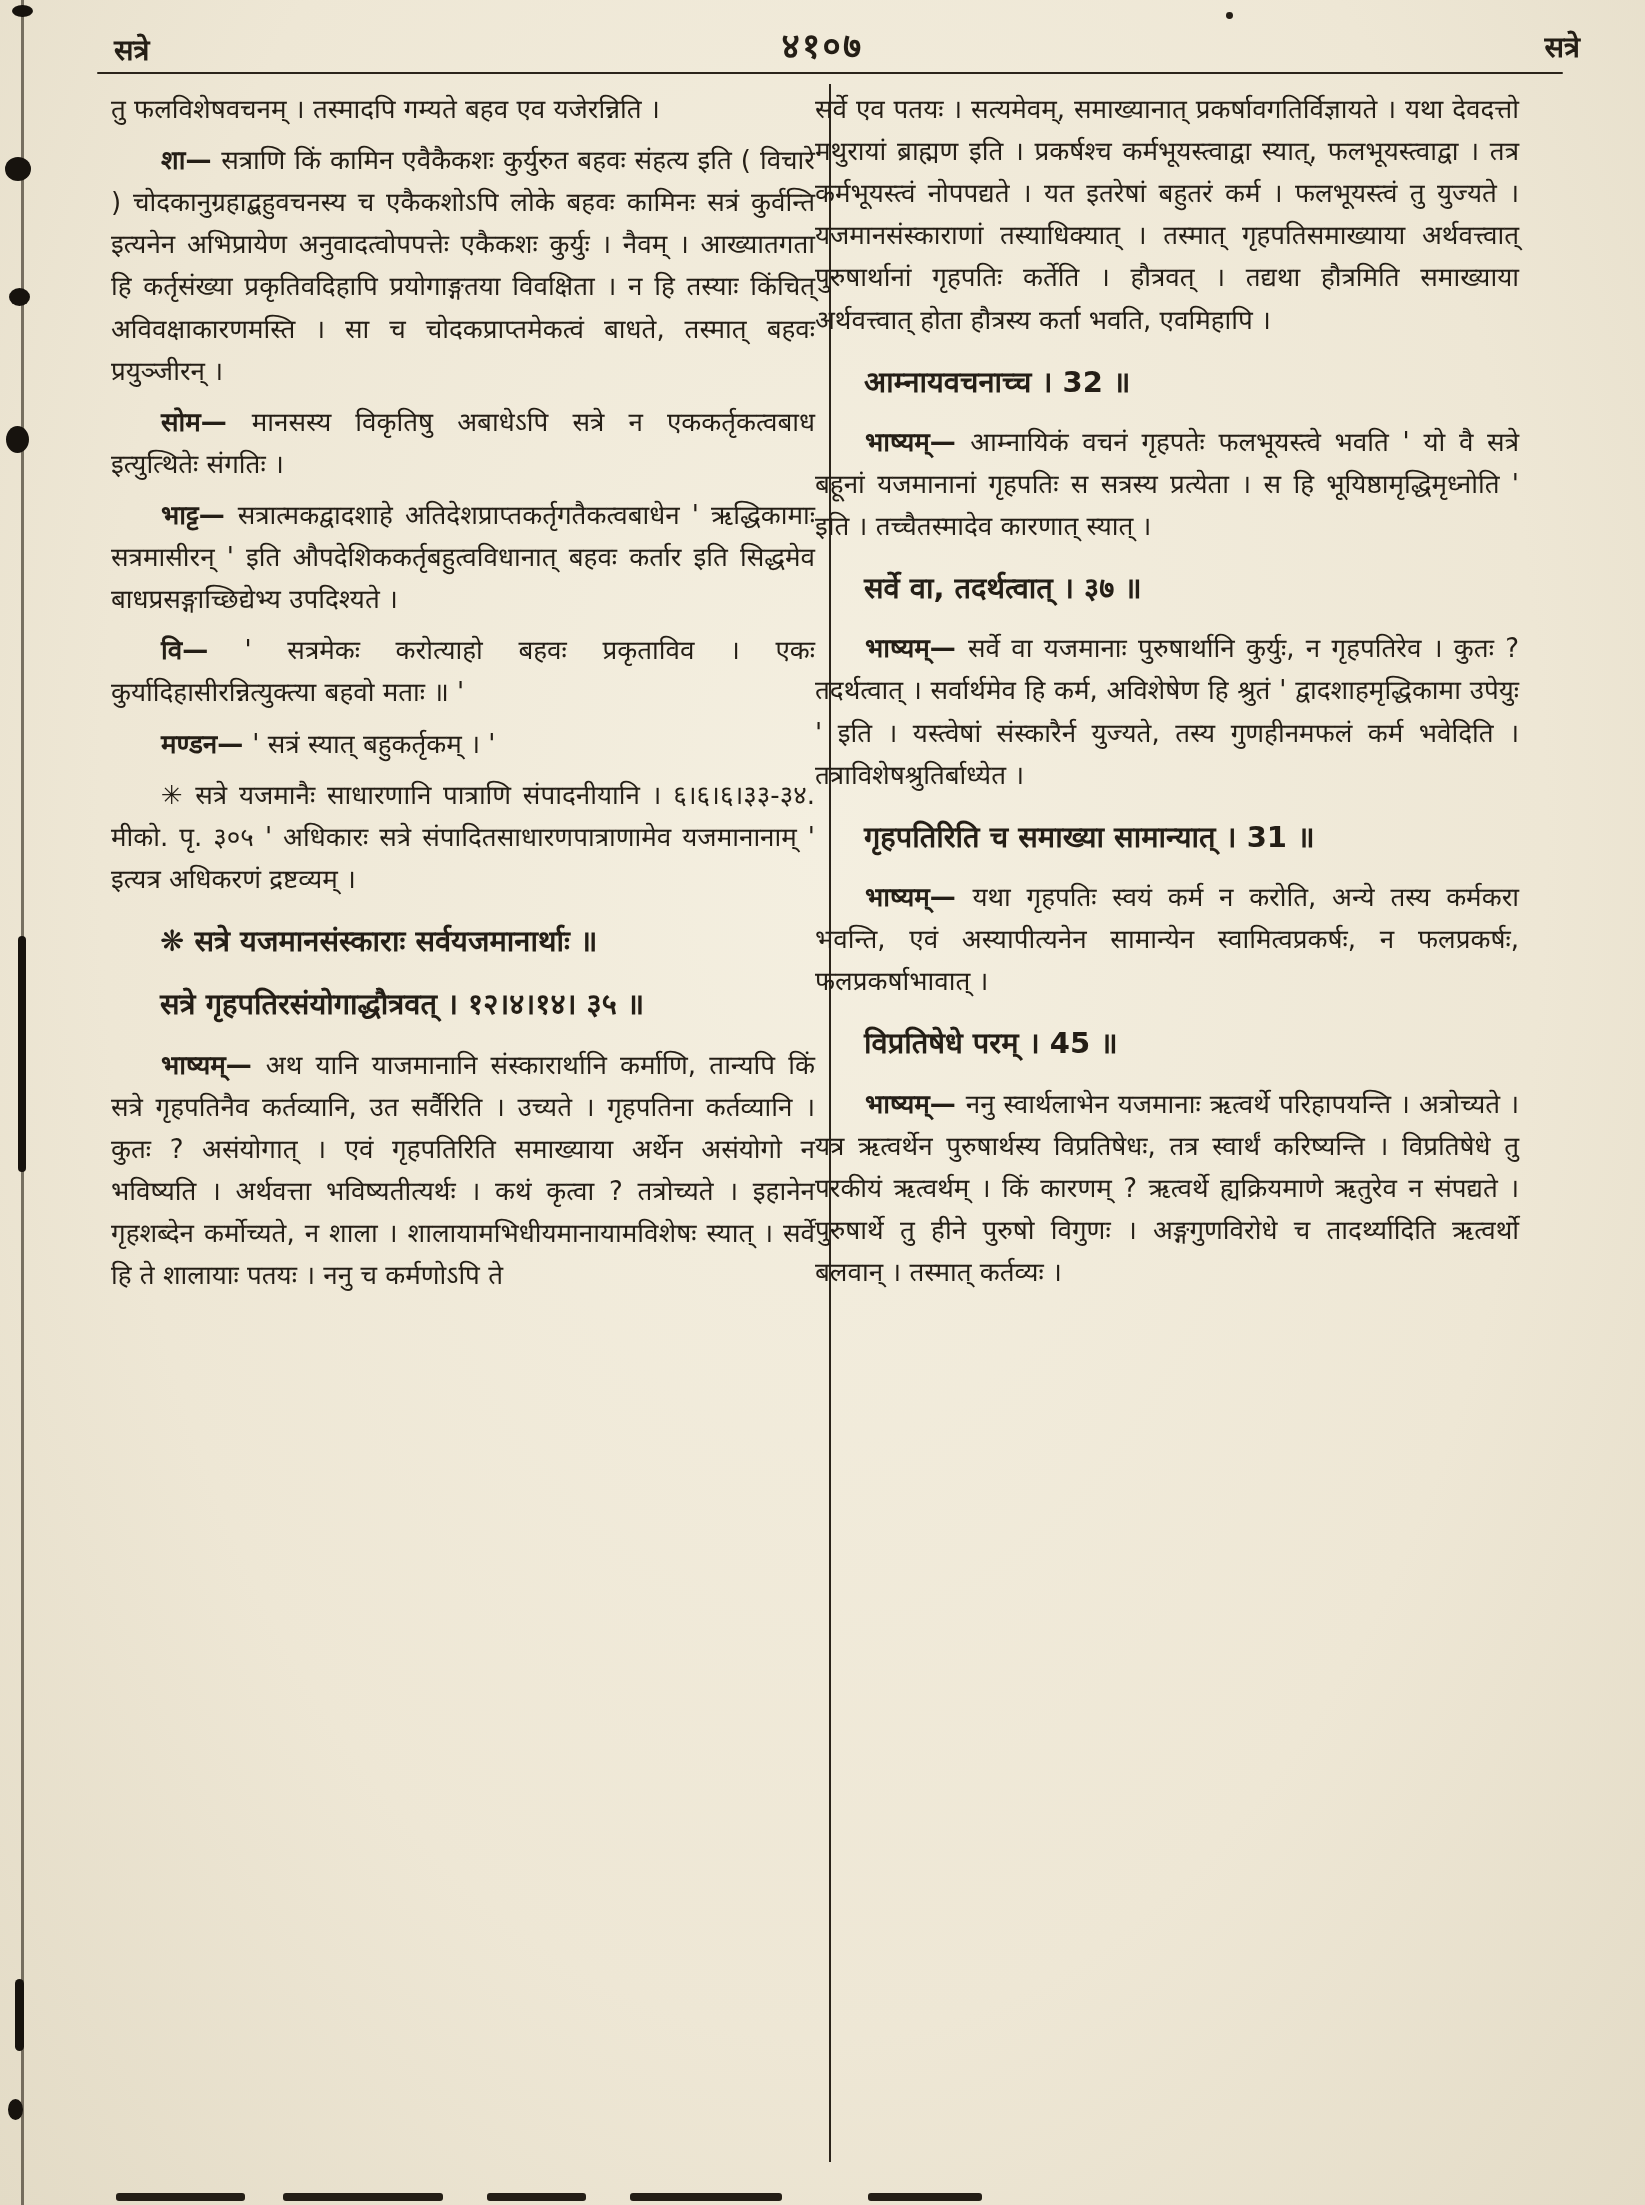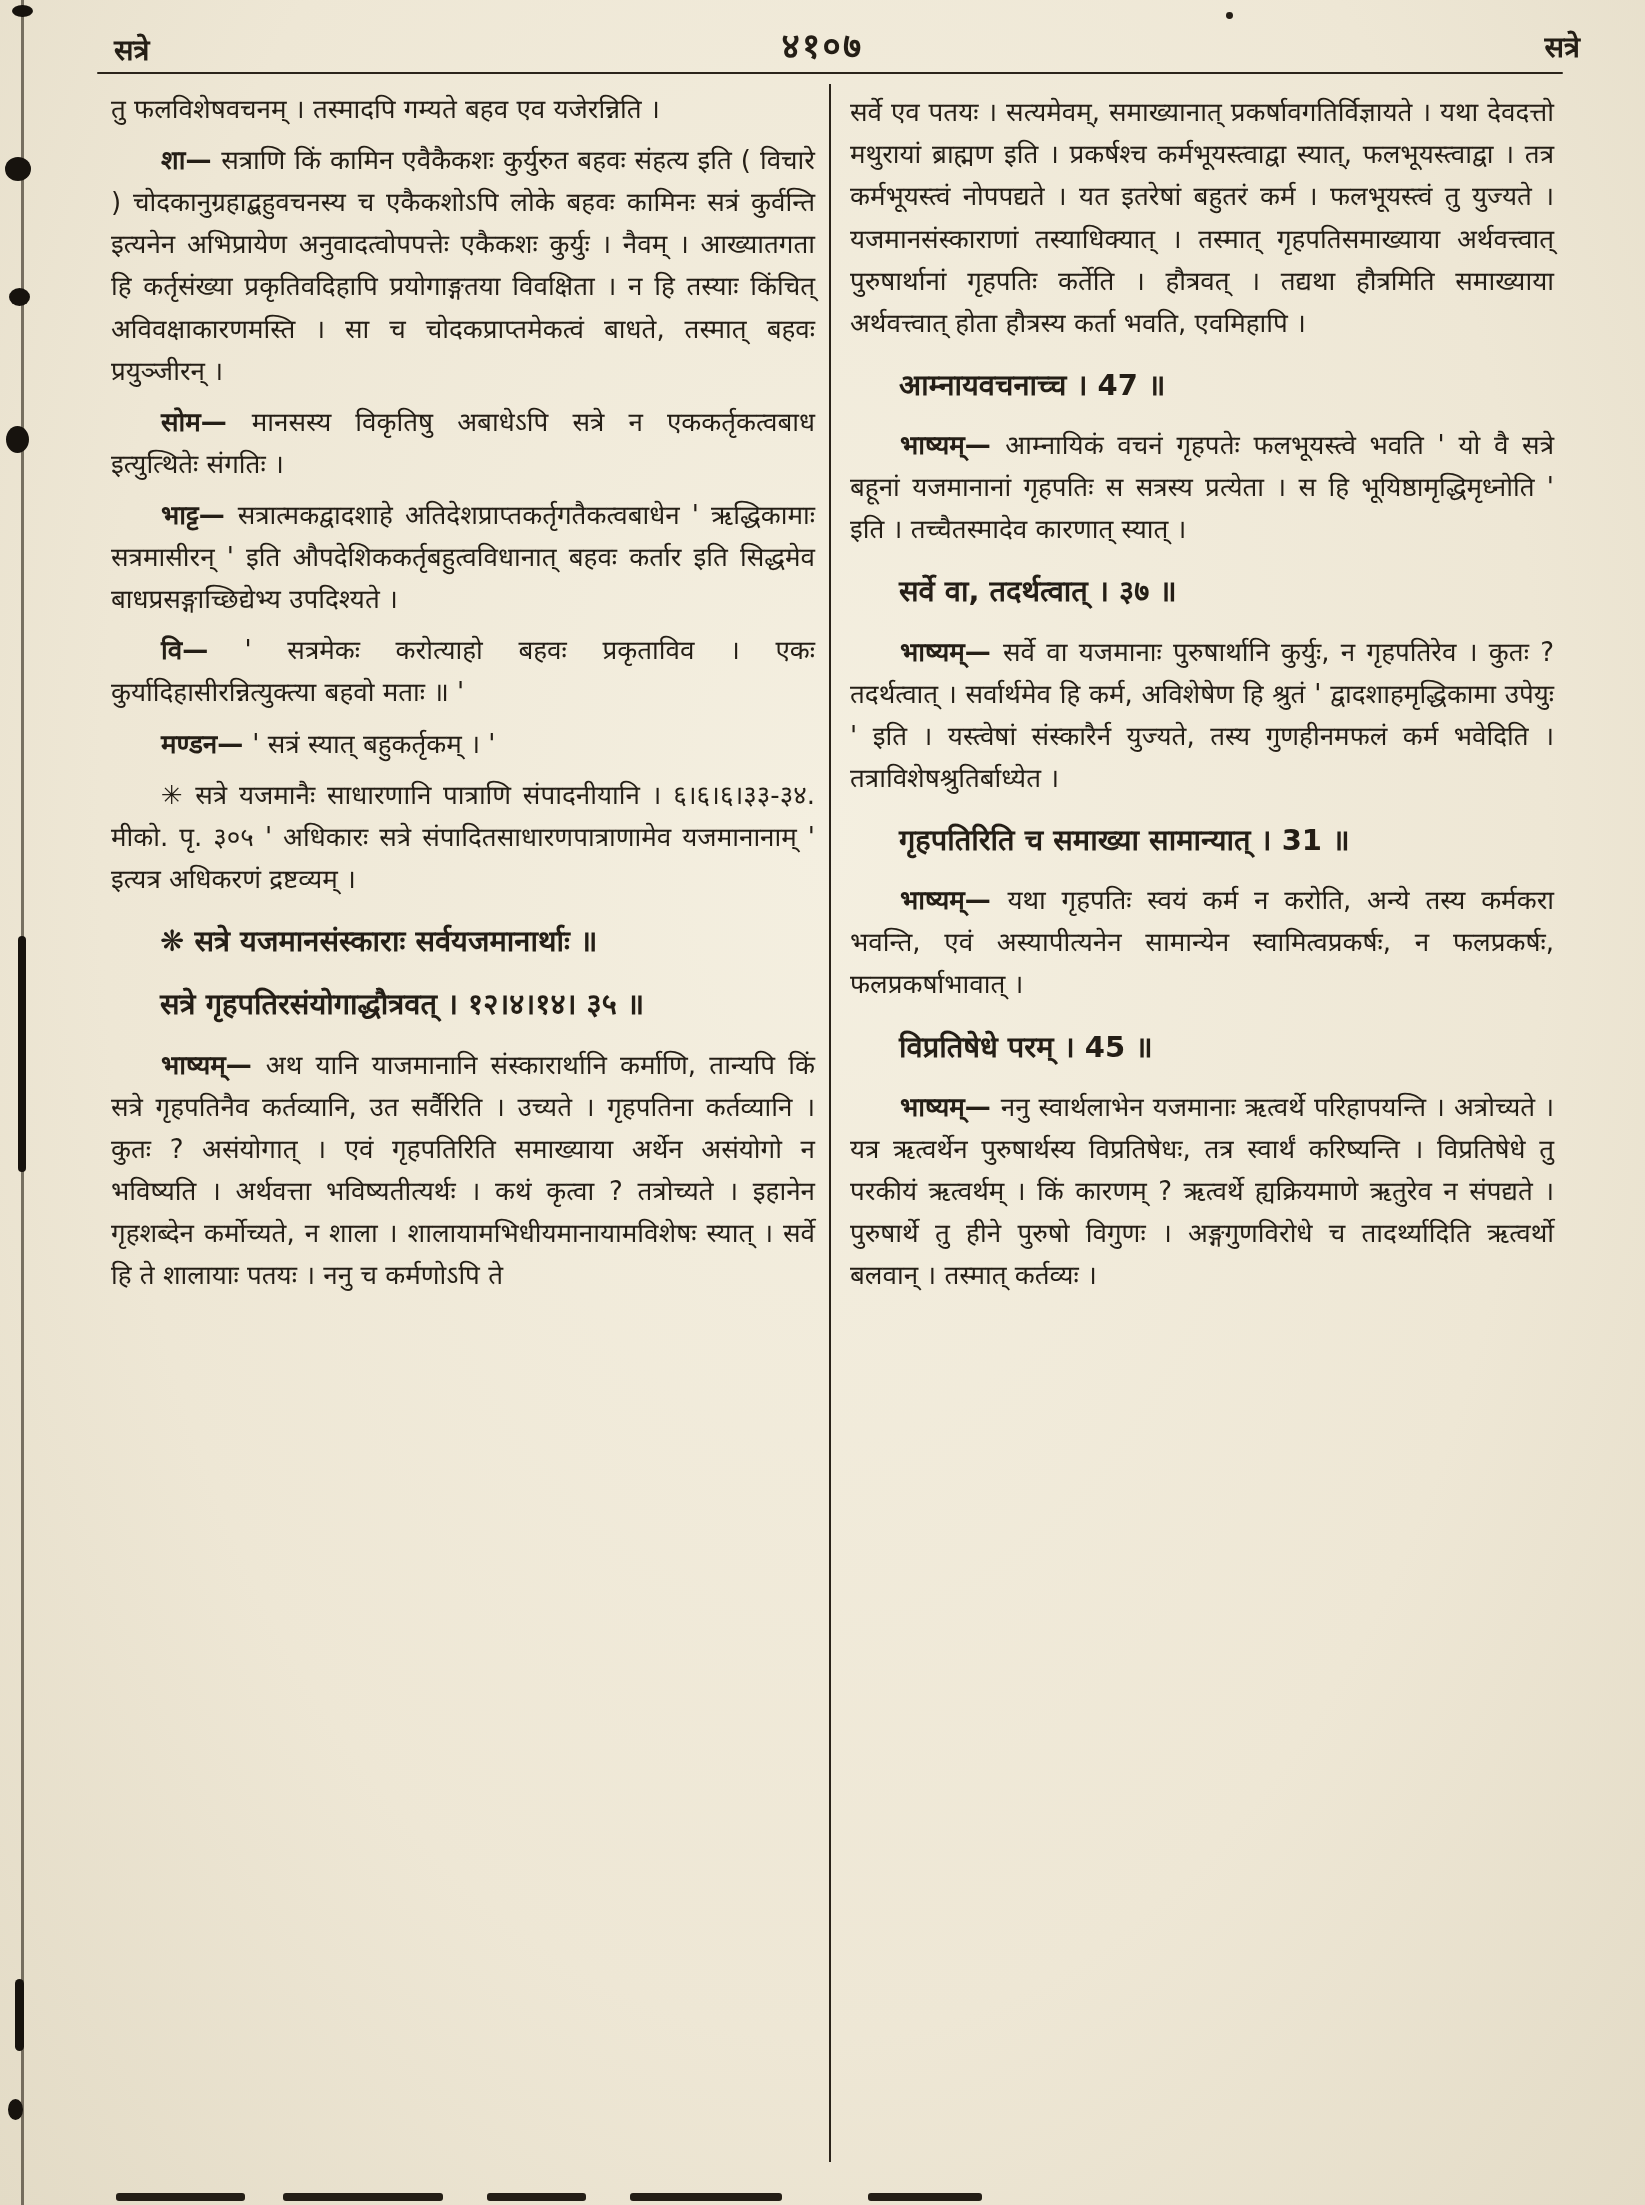--- a/index.html
+++ b/index.html
@@ -9,21 +9,21 @@
     font-family:"DejaVu Sans","Liberation Sans",sans-serif;
     color:#241e16;
   }
   
   .hdr-left{position:absolute;left:114px;top:29px;font-size:29px;font-weight:bold;}
   .hdr-center{position:absolute;left:0;right:0;top:21px;text-align:center;font-size:35px;font-weight:bold;letter-spacing:2.3px;}
   .hdr-right{position:absolute;right:65px;top:26px;font-size:29px;font-weight:bold;}
   .hdr-rule{position:absolute;left:97px;right:82px;top:72px;height:2.3px;background:#2b241b;border-radius:1.5px;}
 
   
-  .content{position:absolute;top:88px;left:111px;width:1443px;display:flex;gap:35px;align-items:flex-end;}
+  .content{position:absolute;top:88px;left:111px;width:1443px;display:flex;}
   .col{width:704px;}
   .divider{position:absolute;left:829px;top:84px;width:2.3px;height:2078px;background:#2b241b;}
 
   p.body{font-size:26px;line-height:1.62;text-align:justify;margin:0 0 9px;text-indent:50px;}
   p.noindent{text-indent:0;}
   p.sutra{font-size:29px;font-weight:bold;margin:20px 0 16.7px;text-indent:49px;text-align:left;line-height:1.5;}
   .label{font-weight:bold;}
 
   
   .edge-line{position:absolute;left:21px;top:0;width:3px;height:2205px;background:#393125;opacity:.65;}
@@ -50,21 +50,21 @@
       <p class="body"><span class="label">भाट्ट— </span>सत्रात्मकद्वादशाहे अतिदेशप्राप्तकर्तृगतैकत्वबाधेन ' ऋद्धिकामाः सत्रमासीरन् ' इति औपदेशिककर्तृबहुत्वविधानात् बहवः कर्तार इति सिद्धमेव बाधप्रसङ्गाच्छिद्येभ्य उपदिश्यते ।</p>
       <p class="body"><span class="label">वि— </span>' सत्रमेकः करोत्याहो बहवः प्रकृताविव । एकः कुर्यादिहासीरन्नित्युक्त्या बहवो मताः ॥ '</p>
       <p class="body"><span class="label">मण्डन— </span>' सत्रं स्यात् बहुकर्तृकम् । '</p>
       <p class="body"><span class="label">✳ </span>सत्रे यजमानैः साधारणानि पात्राणि संपादनीयानि । ६।६।६।३३-३४. मीको. पृ. ३०५ ' अधिकारः सत्रे संपादितसाधारणपात्राणामेव यजमानानाम् ' इत्यत्र अधिकरणं द्रष्टव्यम् ।</p>
       <p class="sutra"><span class="label">❋ </span>सत्रे यजमानसंस्काराः सर्वयजमानार्थाः ॥</p>
       <p class="sutra">सत्रे गृहपतिरसंयोगाद्धौत्रवत् । १२।४।१४। ३५ ॥</p>
       <p class="body"><span class="label">भाष्यम्— </span>अथ यानि याजमानानि संस्कारार्थानि कर्माणि, तान्यपि किं सत्रे गृहपतिनैव कर्तव्यानि, उत सर्वैरिति । उच्यते । गृहपतिना कर्तव्यानि । कुतः ? असंयोगात् । एवं गृहपतिरिति समाख्याया अर्थेन असंयोगो न भविष्यति । अर्थवत्ता भविष्यतीत्यर्थः । कथं कृत्वा ? तत्रोच्यते । इहानेन गृहशब्देन कर्मोच्यते, न शाला । शालायामभिधीयमानायामविशेषः स्यात् । सर्वे हि ते शालायाः पतयः । ननु च कर्मणोऽपि ते</p>
     </div>
   <div class="col">
       <p class="body noindent">सर्वे एव पतयः । सत्यमेवम्, समाख्यानात् प्रकर्षावगतिर्विज्ञायते । यथा देवदत्तो मथुरायां ब्राह्मण इति । प्रकर्षश्च कर्मभूयस्त्वाद्वा स्यात्, फलभूयस्त्वाद्वा । तत्र कर्मभूयस्त्वं नोपपद्यते । यत इतरेषां बहुतरं कर्म । फलभूयस्त्वं तु युज्यते । यजमानसंस्काराणां तस्याधिक्यात् । तस्मात् गृहपतिसमाख्याया अर्थवत्त्वात् पुरुषार्थानां गृहपतिः कर्तेति । हौत्रवत् । तद्यथा हौत्रमिति समाख्याया अर्थवत्त्वात् होता हौत्रस्य कर्ता भवति, एवमिहापि ।</p>
-      <p class="sutra">आम्नायवचनाच्च । 47 ॥</p>
+      <p class="sutra">आम्नायवचनाच्च । 32 ॥</p>
       <p class="body"><span class="label">भाष्यम्— </span>आम्नायिकं वचनं गृहपतेः फलभूयस्त्वे भवति ' यो वै सत्रे बहूनां यजमानानां गृहपतिः स सत्रस्य प्रत्येता । स हि भूयिष्ठामृद्धिमृध्नोति ' इति । तच्चैतस्मादेव कारणात् स्यात् ।</p>
       <p class="sutra">सर्वे वा, तदर्थत्वात् । ३७ ॥</p>
       <p class="body"><span class="label">भाष्यम्— </span>सर्वे वा यजमानाः पुरुषार्थानि कुर्युः, न गृहपतिरेव । कुतः ? तदर्थत्वात् । सर्वार्थमेव हि कर्म, अविशेषेण हि श्रुतं ' द्वादशाहमृद्धिकामा उपेयुः ' इति । यस्त्वेषां संस्कारैर्न युज्यते, तस्य गुणहीनमफलं कर्म भवेदिति । तत्राविशेषश्रुतिर्बाध्येत ।</p>
       <p class="sutra">गृहपतिरिति च समाख्या सामान्यात् । 31 ॥</p>
       <p class="body"><span class="label">भाष्यम्— </span>यथा गृहपतिः स्वयं कर्म न करोति, अन्ये तस्य कर्मकरा भवन्ति, एवं अस्यापीत्यनेन सामान्येन स्वामित्वप्रकर्षः, न फलप्रकर्षः, फलप्रकर्षाभावात् ।</p>
       <p class="sutra">विप्रतिषेधे परम् । 45 ॥</p>
       <p class="body"><span class="label">भाष्यम्— </span>ननु स्वार्थलाभेन यजमानाः ऋत्वर्थे परिहापयन्ति । अत्रोच्यते । यत्र ऋत्वर्थेन पुरुषार्थस्य विप्रतिषेधः, तत्र स्वार्थं करिष्यन्ति । विप्रतिषेधे तु परकीयं ऋत्वर्थम् । किं कारणम् ? ऋत्वर्थे ह्यक्रियमाणे ऋतुरेव न संपद्यते । पुरुषार्थे तु हीने पुरुषो विगुणः । अङ्गगुणविरोधे च तादर्थ्यादिति ऋत्वर्थो बलवान् । तस्मात् कर्तव्यः ।</p>
     </div>
 </div>
 

